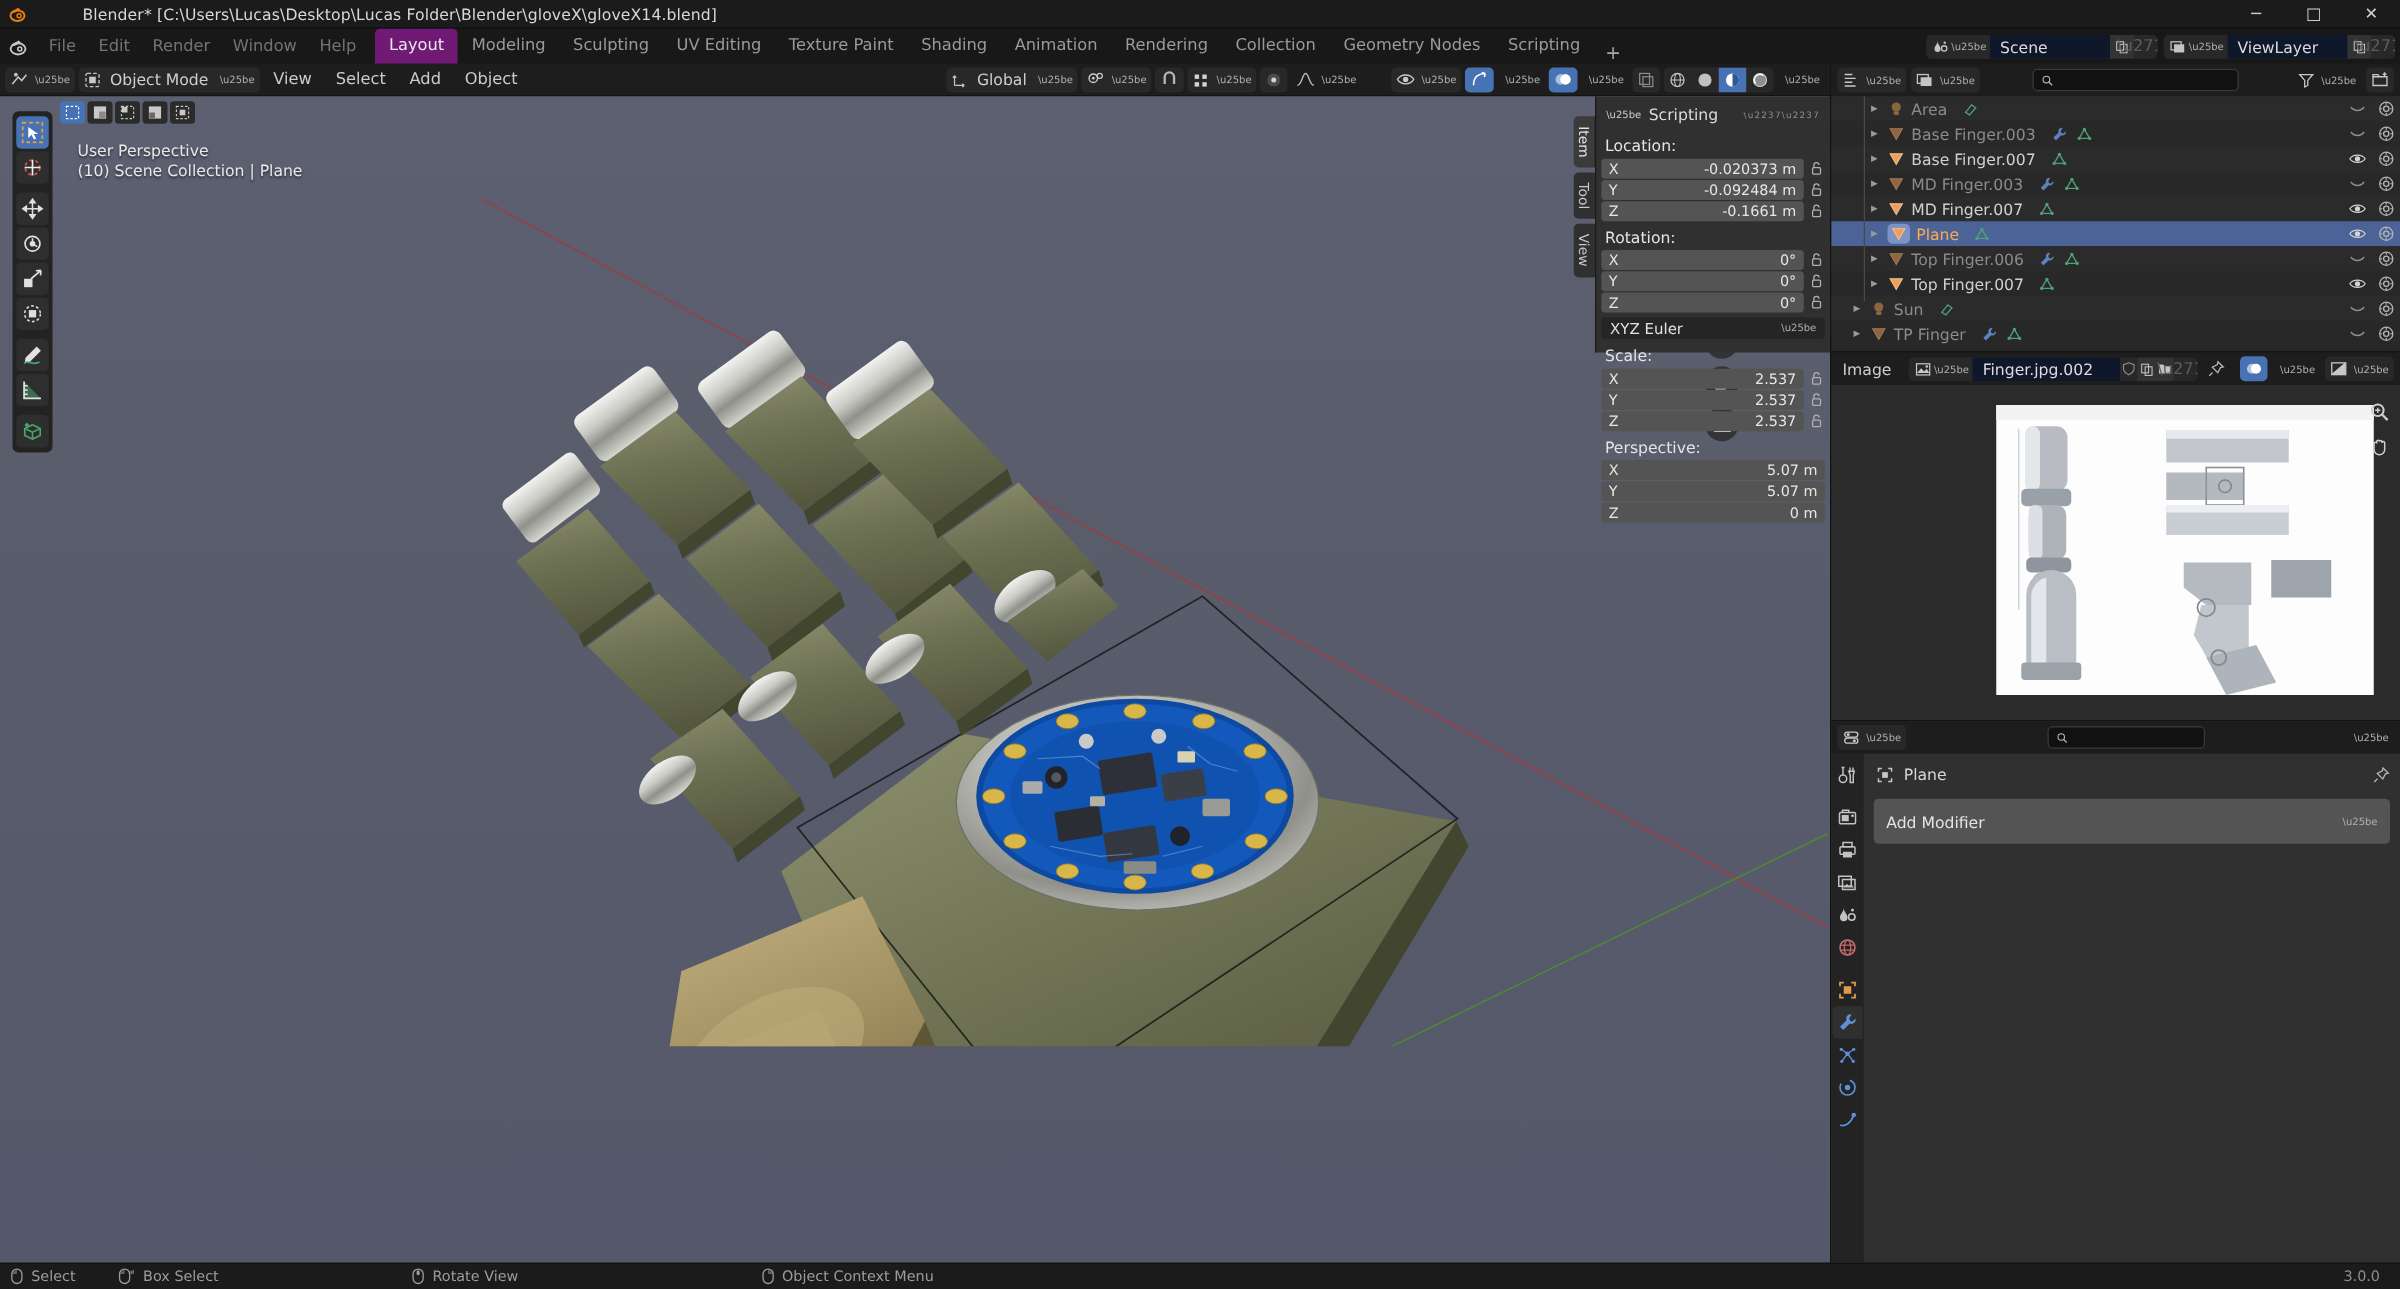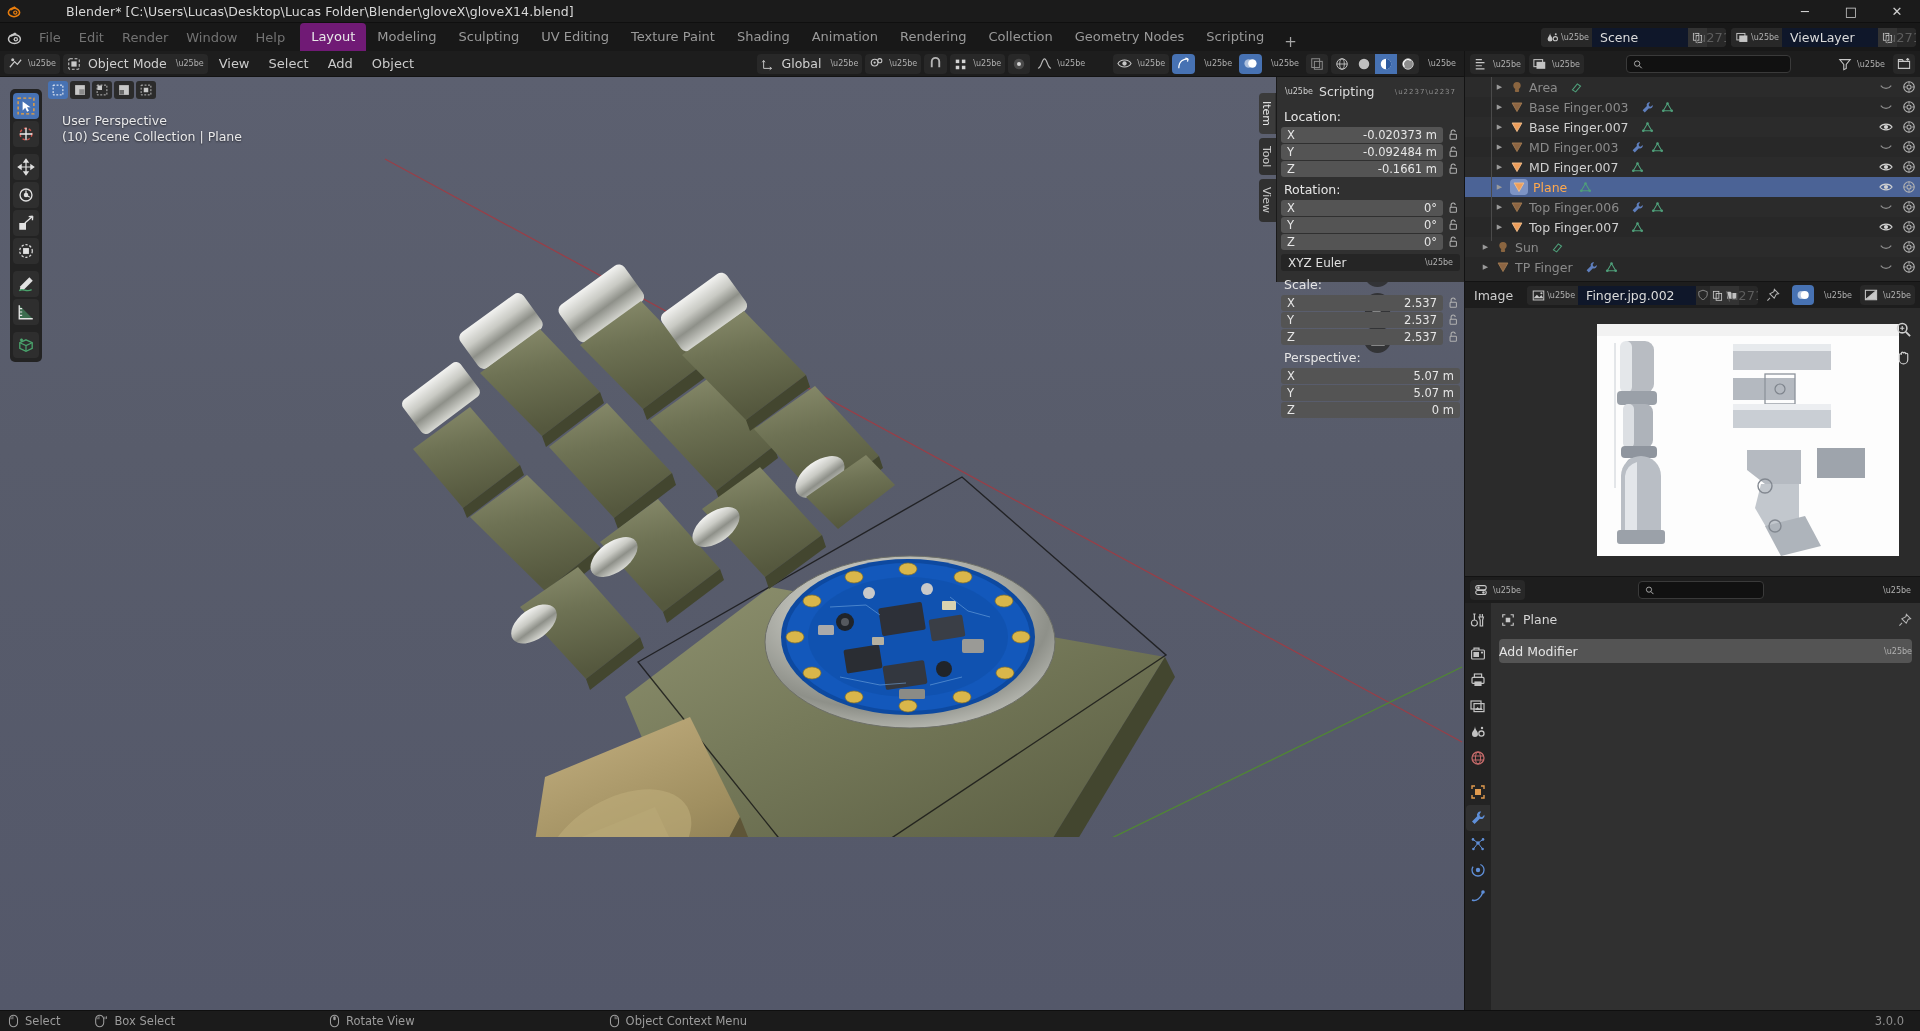--- a/index.html
+++ b/index.html
@@ -124,22 +124,22 @@
   #props { flex:1; background:#303030; border-left:1px solid #131313; border-top:1px solid #131313;
      display:flex; flex-direction:column;}
   #props-hdr { height:26px; background:#1d1d1d; display:flex; align-items:center; padding:0 5px;}
   #props-main { flex:1; display:flex; }
   #props-tabs { width:26px; background:#232323; padding-top:4px; display:flex; flex-direction:column; align-items:center;}
   .ptab-ico { width:24px; height:26px; display:flex; align-items:center; justify-content:center; border-radius:4px 0 0 4px;}
   .ptab-ico.on { background:#303030; }
   .ptab-gap { height:8px; }
   #props-content { flex:1; padding:7px 8px; }
   .bcrumb { display:flex; align-items:center; gap:8px; font-size:12.5px; color:#d6d6d6; padding:2px 0 12px 2px;}
-  .add-mod { height:24px; background:#545454; border-radius:4px; display:flex; align-items:center;
-     padding:0 0; font-size:12.5px; color:#e4e4e4;}
+  .add-mod { height:36px; background:#545454; border-radius:4px; display:flex; align-items:center;
+     padding:0 10px; font-size:12.5px; color:#e4e4e4;}
   .add-mod .chev { margin-left:auto; }
 
   
   #statusbar { height:21px; background:#1b1b1b; display:flex; align-items:center; padding:0 8px;
      font-size:11.5px; color:#9c9c9c; border-top:1px solid #0f0f0f;}
   .st-item { display:flex; align-items:center; gap:6px; margin-right:34px; }
   #st-version { margin-left:auto; color:#8d8d8d; padding-right:8px;}
   svg { display:block; }
 </style>
 </head>

